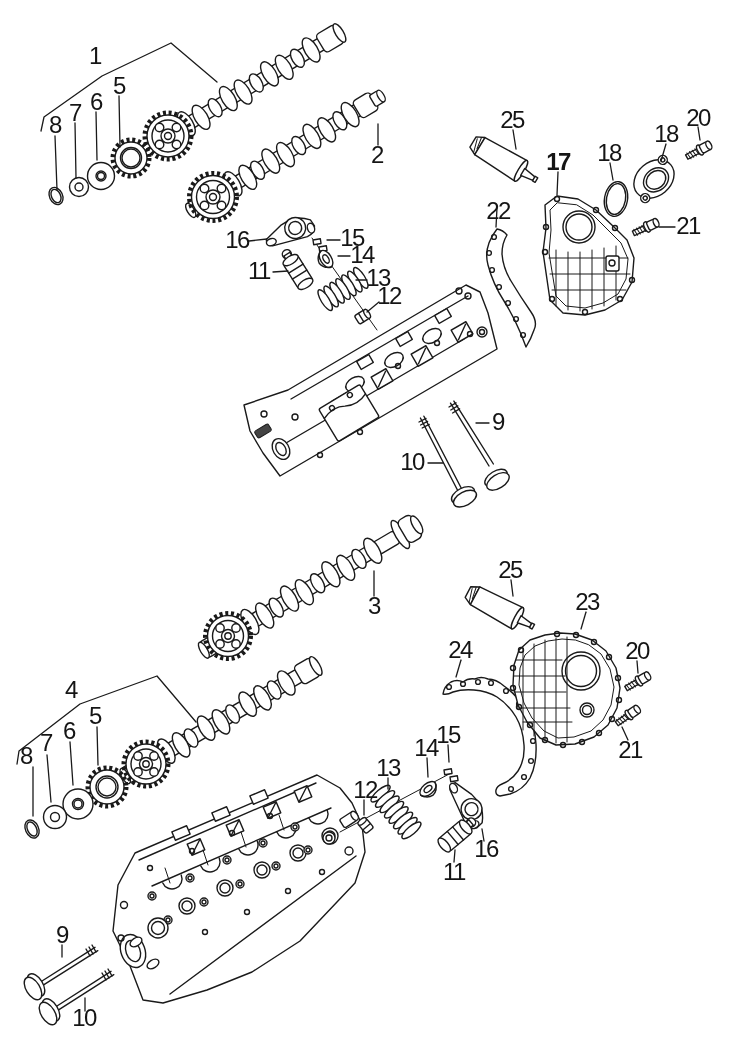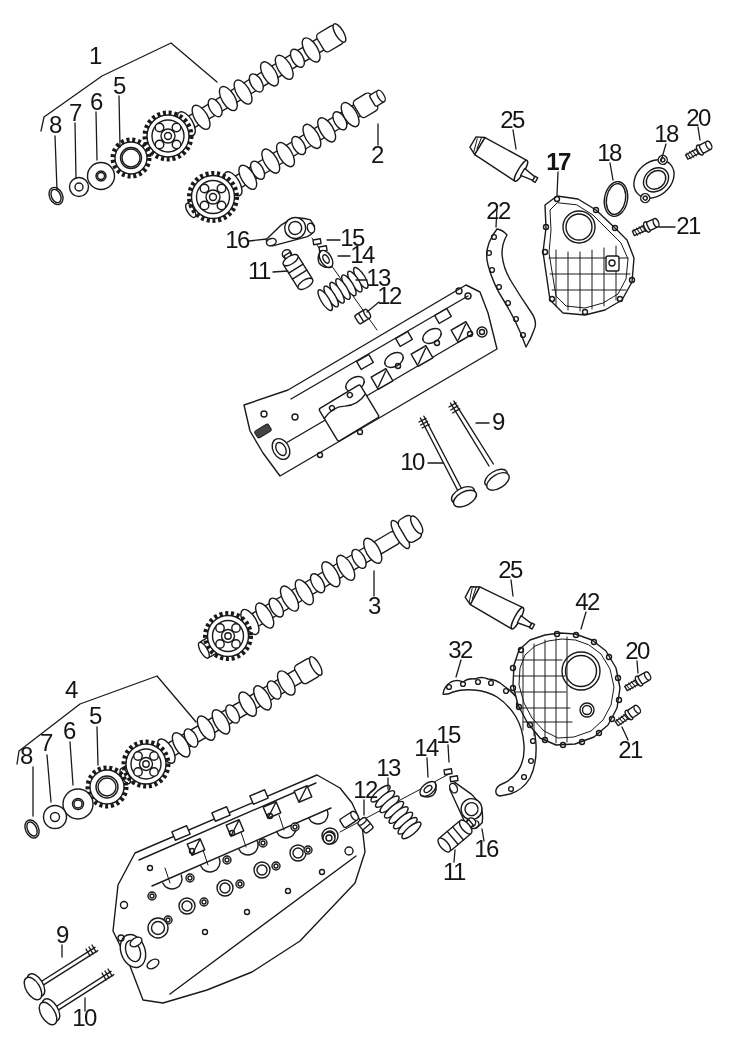--- a/index.html
+++ b/index.html
@@ -737,22 +737,22 @@
       <span class="callout" style="left: 259px; top: 272px;">11</span>
       <span class="callout" style="left: 498px; top: 423px;">9</span>
       <span class="callout" style="left: 412px; top: 463px;">10</span>
       <span class="callout" style="left: 374px; top: 607px;">3</span>
       <span class="callout" style="left: 71px; top: 691px;">4</span>
       <span class="callout" style="left: 95px; top: 717px;">5</span>
       <span class="callout" style="left: 69px; top: 732px;">6</span>
       <span class="callout" style="left: 46px; top: 744px;">7</span>
       <span class="callout" style="left: 26px; top: 757px;">8</span>
       <span class="callout" style="left: 510px; top: 571px;">25</span>
-      <span class="callout" style="left: 587px; top: 603px;">42</span>
-      <span class="callout" style="left: 460px; top: 651px;">32</span>
+      <span class="callout" style="left: 587px; top: 603px;">23</span>
+      <span class="callout" style="left: 460px; top: 651px;">24</span>
       <span class="callout" style="left: 637px; top: 652px;">20</span>
       <span class="callout" style="left: 630px; top: 751px;">21</span>
       <span class="callout" style="left: 448px; top: 736px;">15</span>
       <span class="callout" style="left: 426px; top: 749px;">14</span>
       <span class="callout" style="left: 388px; top: 769px;">13</span>
       <span class="callout" style="left: 365px; top: 791px;">12</span>
       <span class="callout" style="left: 486px; top: 850px;">16</span>
       <span class="callout" style="left: 454px; top: 873px;">11</span>
       <span class="callout" style="left: 62px; top: 936px;">9</span>
       <span class="callout" style="left: 84px; top: 1019px;">10</span>

